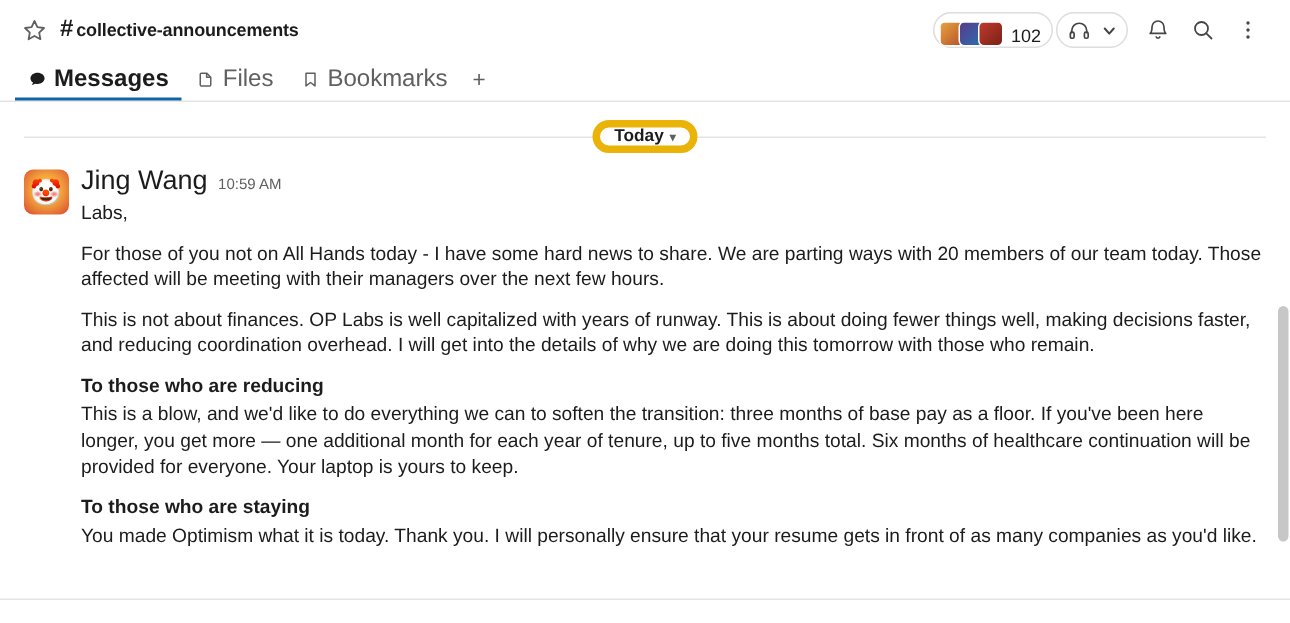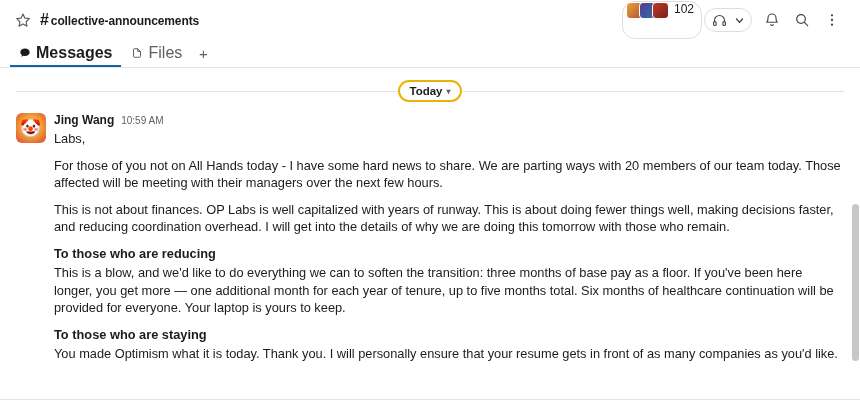--- a/index.html
+++ b/index.html
@@ -65,25 +65,25 @@
   }
 
   .header-right {
     margin-left: auto;
     display: flex;
     align-items: center;
     gap: 2px;
   }
   .members-pill {
     display: flex;
-    align-items: flex-start;
+    align-items: flex-end;
     gap: 5px;
     border: 1px solid #ddddde;
     border-radius: 13px;
-    height: 38px;
+    height: 24px;
     padding: 0 7px 0 3px;
     cursor: pointer;
     background: #fff;
   }
   .avatars {
     display: flex;
     align-items: center;
   }
   .av {
     width: 17px; height: 17px;
@@ -186,21 +186,21 @@
     position: absolute;
     left: 16px; right: 16px;
     top: 50%;
     height: 1px;
     background: #e4e4e6;
   }
   .day-pill {
     position: relative;
     z-index: 2;
     background: #fff;
-    border: 2px solid #eab308;
+    border: 5px solid #eab308;
     border-radius: 13px;
     height: 22px;
     padding: 0 9px;
     display: inline-flex;
     align-items: center;
     gap: 4px;
     font-size: 11.5px;
     font-weight: bold;
     color: #1d1c1d;
     cursor: pointer;
@@ -228,22 +228,22 @@
   }
   .msg-body { flex: 1 1 auto; min-width: 0; }
   .msg-head {
     display: flex;
     align-items: baseline;
     gap: 7px;
     line-height: 17px;
     margin-bottom: 1px;
   }
   .msg-author {
-    font-size: 12px;
-    font-weight: bold;
+    font-size: 18px;
+    font-weight: normal;
     color: #1d1c1d;
     cursor: pointer;
   }
   .msg-time {
     font-size: 10px;
     color: #616061;
     cursor: pointer;
   }
   .msg-p {
     font-size: 12.8px;
@@ -359,20 +359,28 @@
     <div class="tab">
       <span class="tab-ico">
         <svg width="12" height="12" viewBox="0 0 24 24" fill="none" stroke="currentColor" stroke-width="2" stroke-linejoin="round">
           <path d="M13.5 3.5H6.5A1.5 1.5 0 0 0 5 5v14a1.5 1.5 0 0 0 1.5 1.5h11A1.5 1.5 0 0 0 19 19V9z"></path>
           <polyline points="13.5,3.5 13.5,9 19,9"></polyline>
         </svg>
       </span>
       <span>Files</span>
     </div>
 
+    <div class="tab">
+      <span class="tab-ico">
+        <svg width="12" height="12" viewBox="0 0 24 24" fill="none" stroke="currentColor" stroke-width="2" stroke-linejoin="round">
+          <path d="M6 3.5h12v17l-6-4.5-6 4.5z"></path>
+        </svg>
+      </span>
+      <span>Bookmarks</span>
+    </div>
 
     <div class="tab-add">+</div>
   </div>
 
   <div class="msg-pane">
 
     <div class="day-divider">
       <div class="line"></div>
       <div class="day-pill">
         <span>Today</span>

